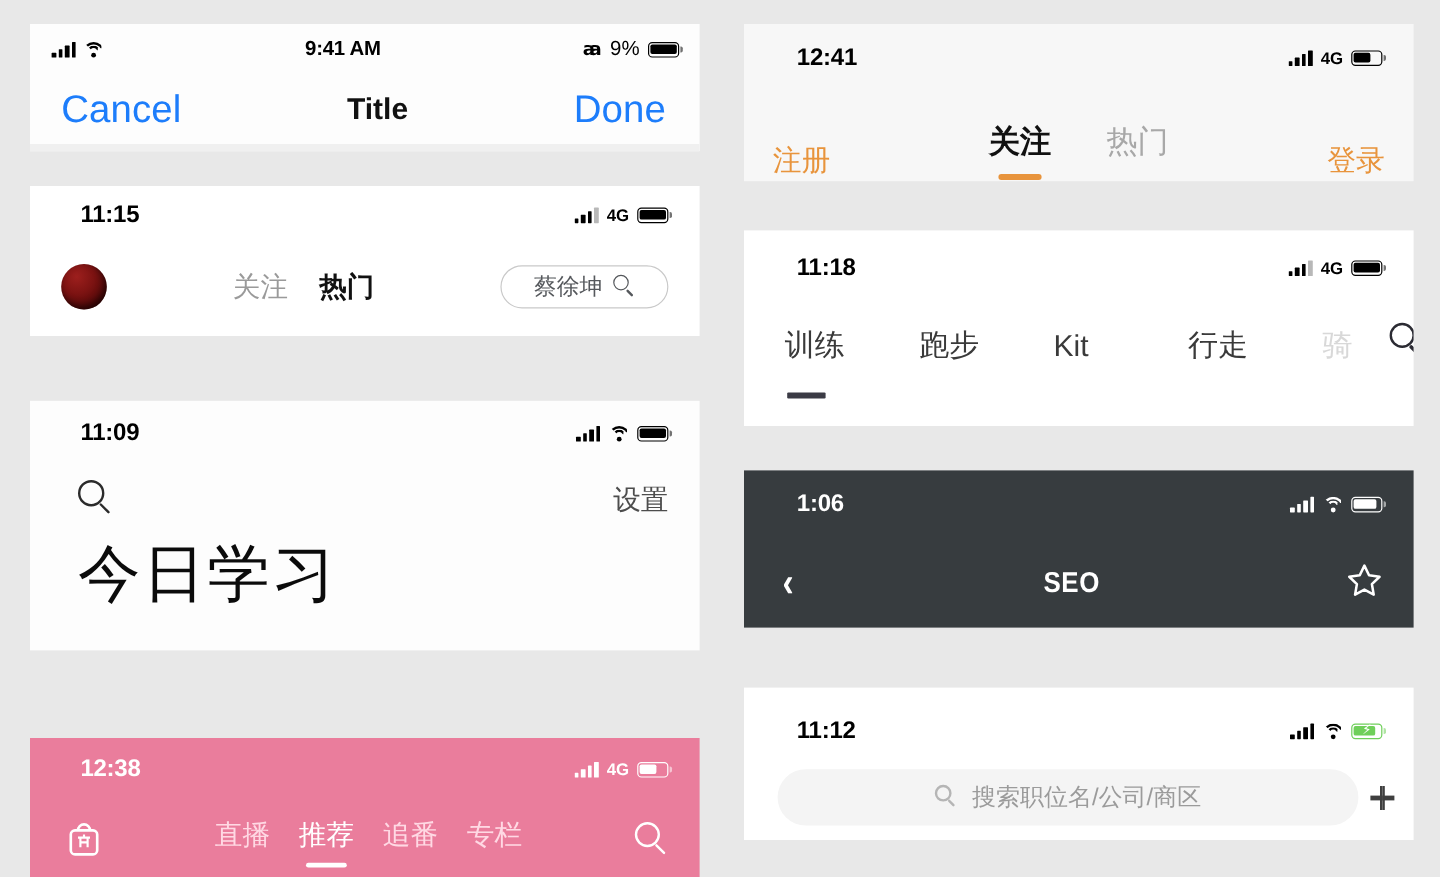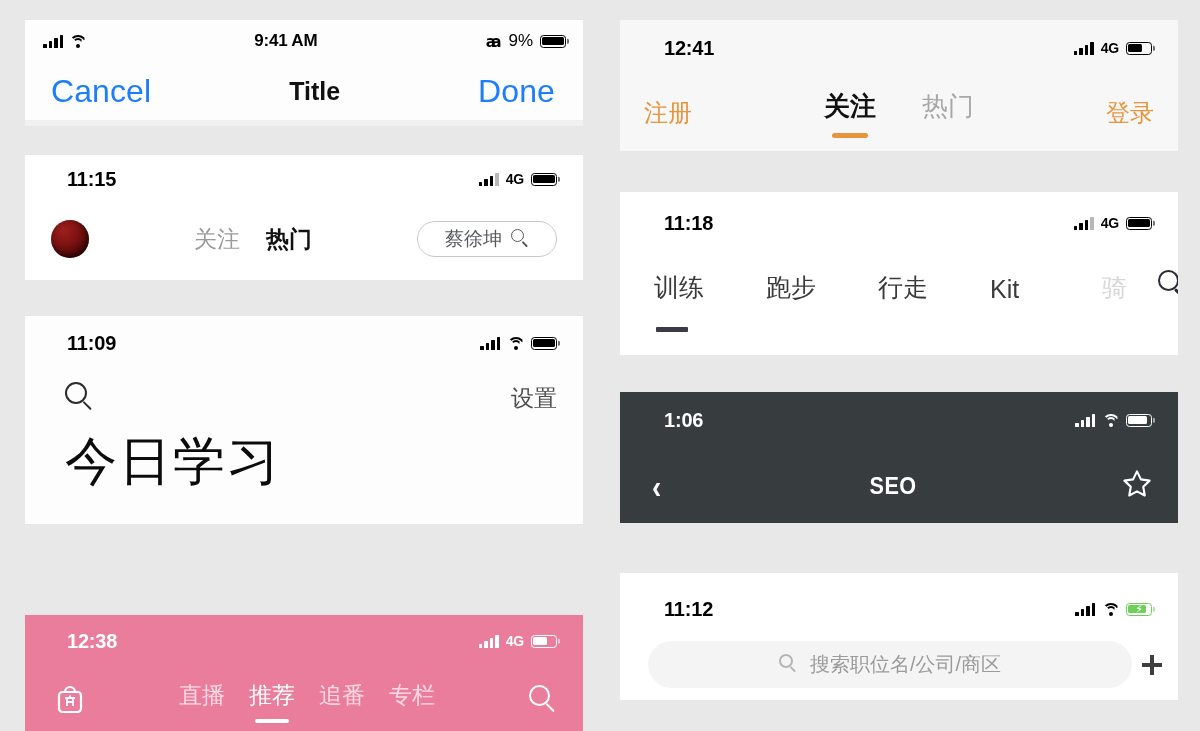--- a/index.html
+++ b/index.html
@@ -166,21 +166,21 @@
   #p2 .tab.active { color: #111; font-weight: bold; }
   #p2 .searchpill {
     display: flex; align-items: center; justify-content: center; gap: 9px;
     width: 140px; height: 36px;
     border: 1.4px solid #c9c9c9; border-radius: 20px;
     color: #55585c; font-size: 19px;
     flex: none;
   }
 
   
-  #p3 { left: 25px; top: 316px; width: 558px; height: 208px; background: #fdfdfd; }
+  #p3 { left: 25px; top: 334px; width: 558px; height: 208px; background: #fdfdfd; }
   #p3 .statusbar { height: 54px; padding: 0 26px 0 42px; color: #000; font-size: 20px; }
   #p3 .row2 { display: flex; align-items: center; justify-content: space-between; height: 56px; padding: 0 26px 0 40px; }
   #p3 .settings { font-size: 23px; color: #4d4d4d; }
   #p3 .bigtitle {
     padding: 6px 0 0 40px;
     font-size: 52px; font-weight: normal; color: #0b0b0b; letter-spacing: 2px;
     line-height: 1.15;
   }
 
   
@@ -194,21 +194,21 @@
   #p4 .tab.active::after {
     content: ""; position: absolute; left: 50%; bottom: 0;
     transform: translateX(-50%);
     width: 34px; height: 4px; background: #fff; border-radius: 2px;
   }
   #p4 .searchwrap { flex: none; width: 40px; display: flex; justify-content: flex-end; }
 
   
   #p5 { left: 620px; top: 20px; width: 558px; height: 131px; background: #f7f7f7; }
   #p5 .statusbar { height: 56px; padding: 0 26px 0 44px; color: #000; font-size: 20px; }
-  #p5 .row2 { display: flex; align-items: center; height: 74px; padding: 0 24px 0 24px; }
+  #p5 .row2 { display: flex; align-items: flex-end; height: 74px; padding: 0 24px 0 24px; }
   #p5 .side { font-size: 24px; color: #e8943c; flex: none; }
   #p5 .tabs { flex: 1; display: flex; align-items: center; justify-content: center; gap: 46px; }
   #p5 .tab { position: relative; font-size: 26px; color: #a8a8a8; padding-bottom: 14px; }
   #p5 .tab.active { color: #111; font-weight: bold; }
   #p5 .tab.active::after {
     content: ""; position: absolute; left: 50%; bottom: 0;
     transform: translateX(-50%);
     width: 36px; height: 5px; background: #e8943c; border-radius: 3px;
   }
 
@@ -446,22 +446,22 @@
         <span class="net">4G</span>
         <span class="batt">
             <span class="fill" style="right:1.3px"></span>
           </span>
       </div>
     </div>
     <div class="row2">
       <div class="tabs">
         <div class="tab active">训练</div>
         <div class="tab">跑步</div>
+        <div class="tab">Kit</div>
         <div class="tab">行走</div>
-        <div class="tab">Kit</div>
         <div class="tab faded">骑</div>
       </div>
       <div class="searchwrap">
         <span class="mag" style="width:30px;height:32px;color:#2b2b33">
           <span class="ring" style="width:21px;height:21px;border-width:2.6px"></span>
           <span class="hdl" style="left:18px;top:18px;width:11px;height:2.6px"></span>
         </span>
       </div>
     </div>
   </div>

